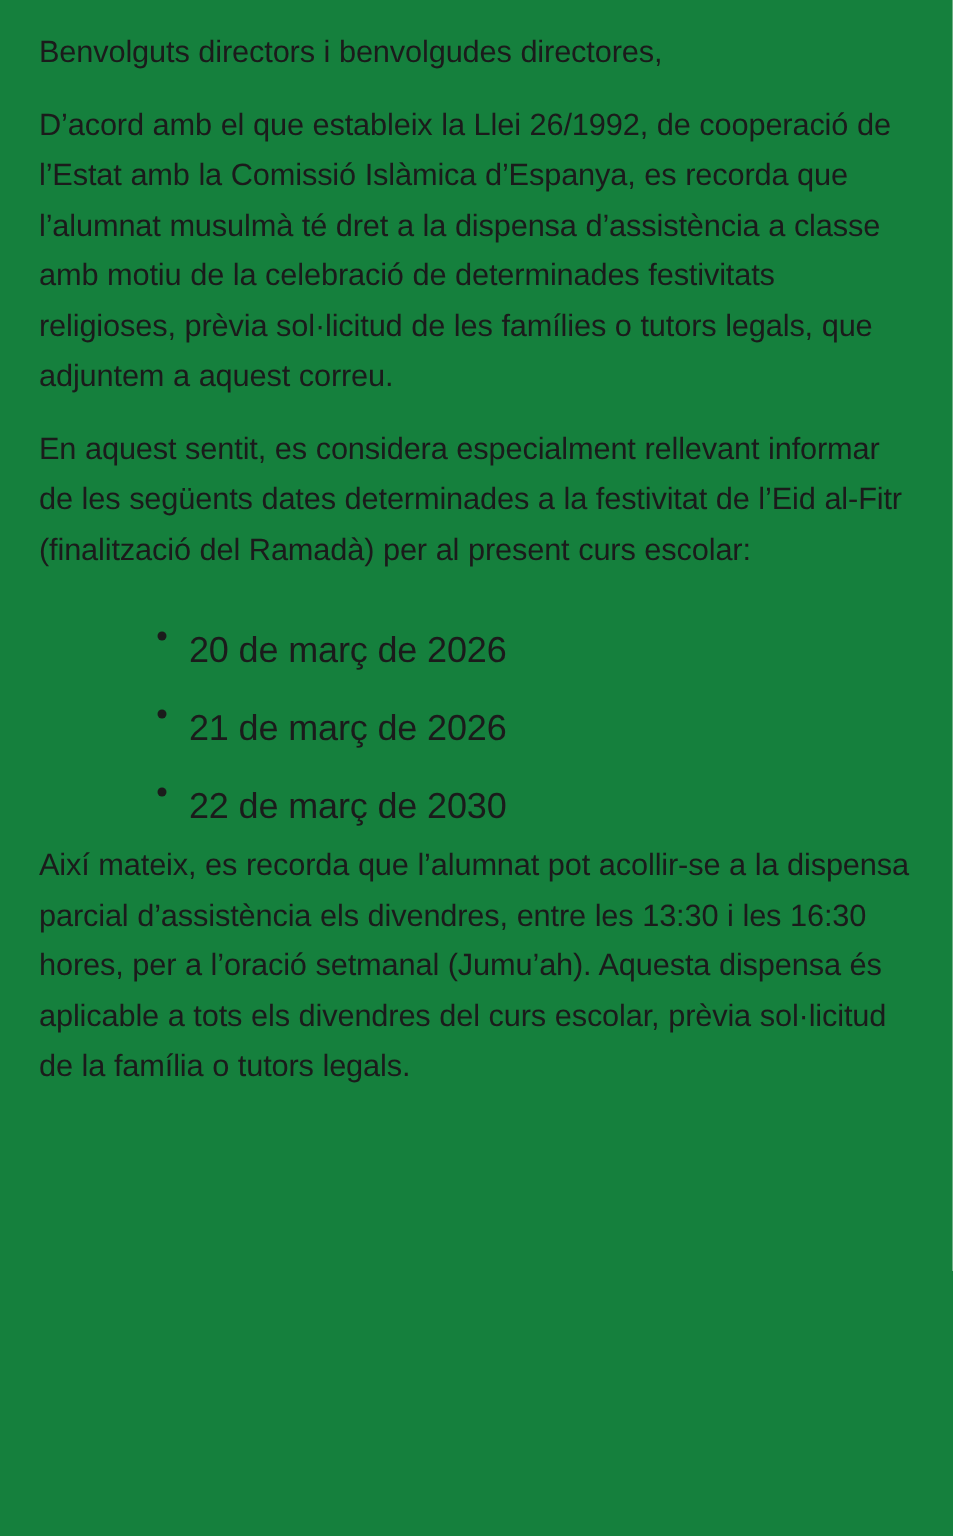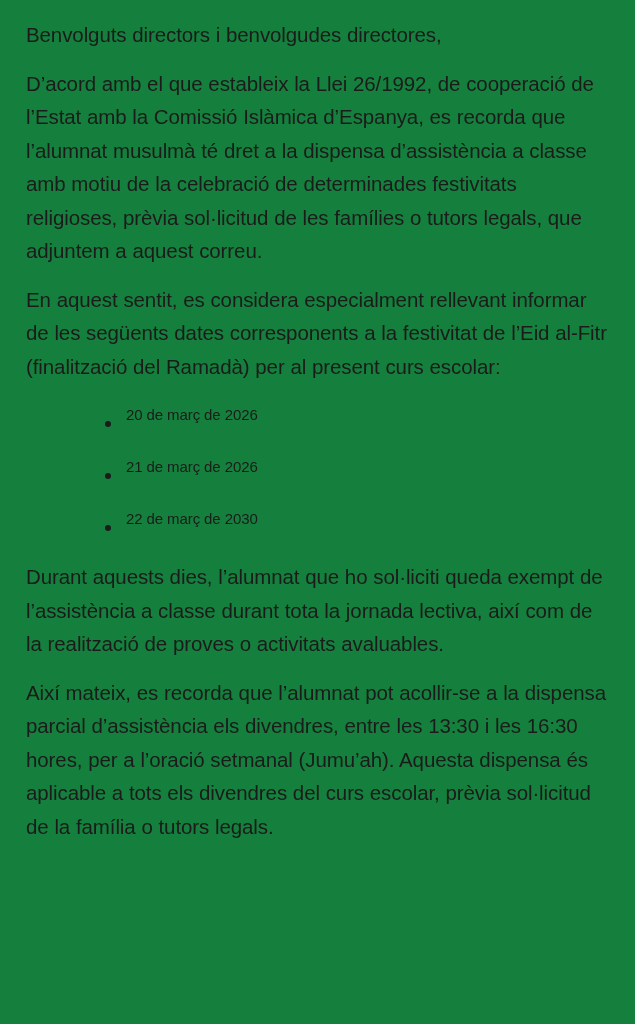--- a/index.html
+++ b/index.html
@@ -35,27 +35,27 @@
   .para:last-child {
     margin-bottom: 0;
   }
   .date-list {
     list-style: none;
     margin: 0 0 6px 0;
     padding: 0;
   }
   .date-item {
     position: relative;
-    font-size: 15px;
+    font-size: 24px;
     line-height: 33.5px;
     letter-spacing: -0.1px;
     padding-left: 100px;
     height: 52px;
     display: flex;
-    align-items: flex-start;
+    align-items: flex-end;
     color: #1b1b1b;
   }
   .date-item .bullet {
     position: absolute;
     left: 79px;
     top: 50%;
     width: 6px;
     height: 6px;
     margin-top: -3px;
     border-radius: 50%;
@@ -64,35 +64,34 @@
 </style>
 </head>
 <body>
 
 <div class="document">
 
   <p class="para">Benvolguts directors i benvolgudes directores,</p>
 
   <p class="para">D’acord amb el que estableix la Llei 26/1992, de cooperació de l’Estat amb la Comissió Islàmica d’Espanya, es recorda que l’alumnat musulmà té dret a la dispensa d’assistència a classe amb motiu de la celebració de determinades festivitats religioses, prèvia sol·licitud de les famílies o tutors legals, que adjuntem a aquest correu.</p>
 
-  <p class="para">En aquest sentit, es considera especialment rellevant informar de les següents dates corresponents a la festivitat de l’Eid al-Fitr (finalització del Ramadà) per al present curs escolar:</p>
+  <p class="para">En aquest sentit, es considera especialment rellevant informar de les següents dates determinades a la festivitat de l’Eid al-Fitr (finalització del Ramadà) per al present curs escolar:</p>
 
   <ul class="date-list">
     <li class="date-item">
       <span class="bullet"></span>
       <span>20 de març de 2026</span>
     </li>
     <li class="date-item">
       <span class="bullet"></span>
       <span>21 de març de 2026</span>
     </li>
     <li class="date-item">
       <span class="bullet"></span>
       <span>22 de març de 2030</span>
     </li>
   </ul>
 
-  <p class="para">Durant aquests dies, l’alumnat que ho sol·liciti queda exempt de l’assistència a classe durant tota la jornada lectiva, així com de la realització de proves o activitats avaluables.</p>
 
   <p class="para">Així mateix, es recorda que l’alumnat pot acollir-se a la dispensa parcial d’assistència els divendres, entre les 13:30 i les 16:30 hores, per a l’oració setmanal (Jumu’ah). Aquesta dispensa és aplicable a tots els divendres del curs escolar, prèvia sol·licitud de la família o tutors legals.</p>
 
 
 </div>
 
 </body></html>

